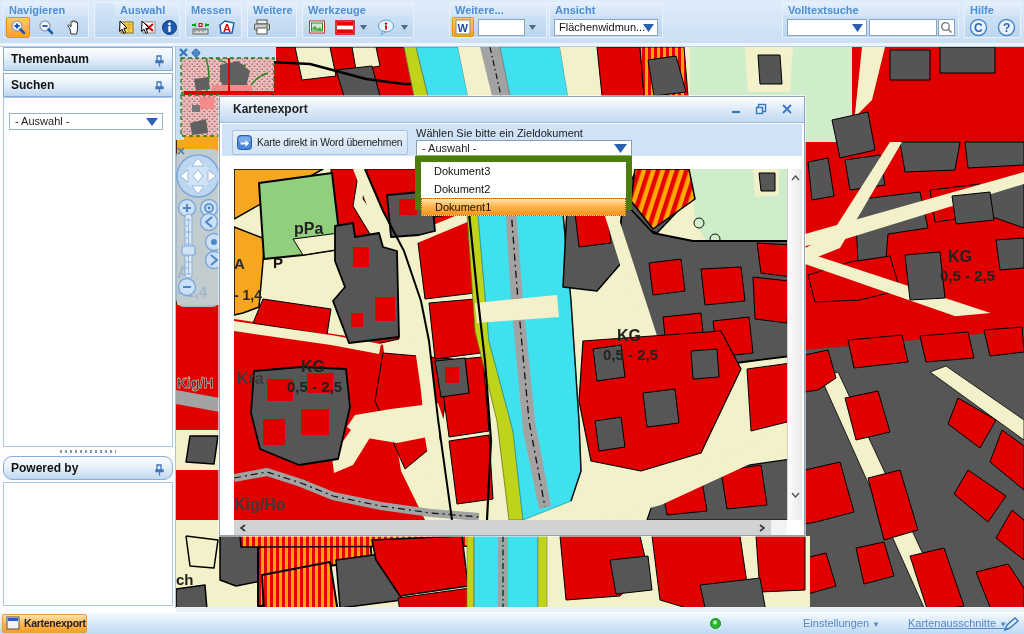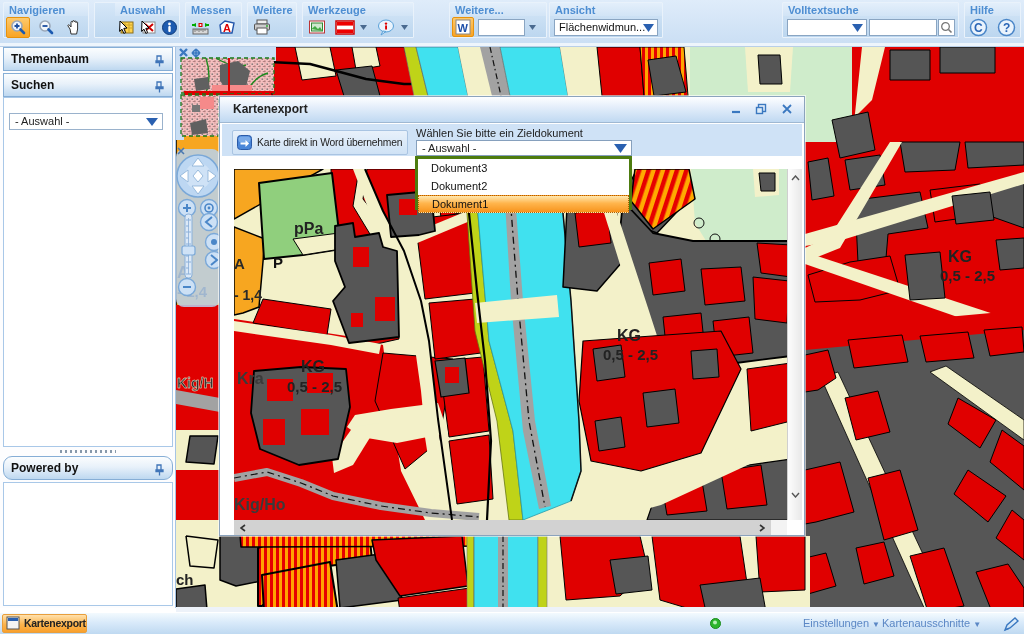--- a/index.html
+++ b/index.html
@@ -43,21 +43,21 @@
 .dctl { position:absolute; }
 #dtools { position:absolute; left:2px; top:27px; width:580px; height:32px; background:#cfe2f6; }
 #dbtn { position:absolute; left:10px; top:6px; width:176px; height:25px; white-space:nowrap;
   background:linear-gradient(#e8f1fb,#cfe2f5); border:1px solid #a9c4e2; border-radius:2px;
   font-size:10.3px; color:#222; display:flex; align-items:center; letter-spacing:-0.2px; }
 
 #dlabel { position:absolute; left:194px; top:3px; font-size:11px; color:#222; }
 #dcombo { position:absolute; left:194px; top:16px; width:216px; height:16px; background:#fff;
   border:1px solid #86a0bd; font-size:11px; line-height:14px; padding-left:5px; color:#222; }
 #ddrop { position:absolute; left:195px; top:59px; width:217px; height:54px; background:#fff;
-  border:3px solid #4d7c0f; font-size:11px; color:#111; z-index:30; }
+  border:6px solid #4d7c0f; font-size:11px; color:#111; z-index:30; }
 .ditem { height:18px; line-height:18px; padding-left:13px; }
 .ditem.sel { background:linear-gradient(#ffe8b0 0%, #ffb54d 45%, #f7941d 100%);
   border:1px dotted #b06000; line-height:16px; }
 
 
 .sb { position:absolute; background:#f2f2f2; }
 
 
 #botstrip { position:absolute; left:176px; top:607px; width:848px; height:5px; background:#edf2f9; }
 #taskbar { position:absolute; left:0; top:612px; width:1024px; height:22px;
@@ -615,18 +615,18 @@
 <div id="taskbar">
   <div id="tkbtn"><svg style="vertical-align:-3px;margin:0 4px 0 3px;" width="14" height="14" viewBox="0 0 14 14">
         <rect x="1" y="1" width="12" height="12" fill="#f4f4f4" stroke="#555"></rect>
         <rect x="2" y="2" width="10" height="3" fill="#2a60b0"></rect>
       </svg>Kartenexport</div>
   <svg style="position:absolute;left:710px;top:5px;" width="11" height="11" viewBox="0 0 11 11">
       <circle cx="5.5" cy="5.5" r="5" fill="#2db52d" stroke="#1a8a1a"></circle>
       <circle cx="5" cy="4.5" r="2" fill="#b8f0b8"></circle>
     </svg>
   <div class="tkright" style="left:803px;">Einstellungen <span style="font-size:8px;">▼</span></div>
-  <div class="tkright" style="left:882px;">Kartenausschnitte <span style="font-size:8px;">▼</span></div>
+  <div class="tkright" style="left:908px;text-decoration:underline;">Kartenausschnitte <span style="font-size:8px;">▼</span></div>
   <svg style="position:absolute;left:1003px;top:3px;" width="16" height="16" viewBox="0 0 16 16">
       <path d="M2 14l2-5 8-7 3 3-8 7z" fill="none" stroke="#3a78c0" stroke-width="1.4"></path>
       <path d="M2 14l4-1.5" stroke="#3a78c0" stroke-width="1.2"></path>
     </svg>
 </div>
 
 </body></html>

